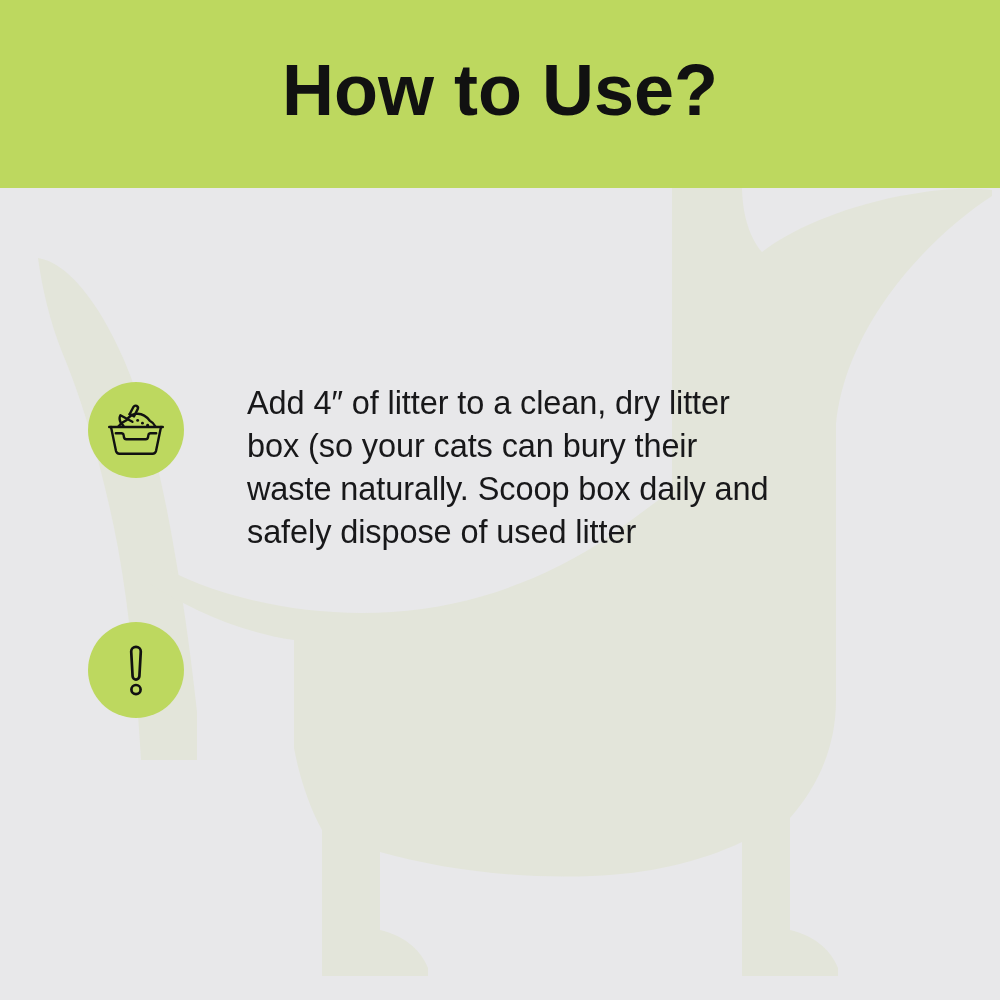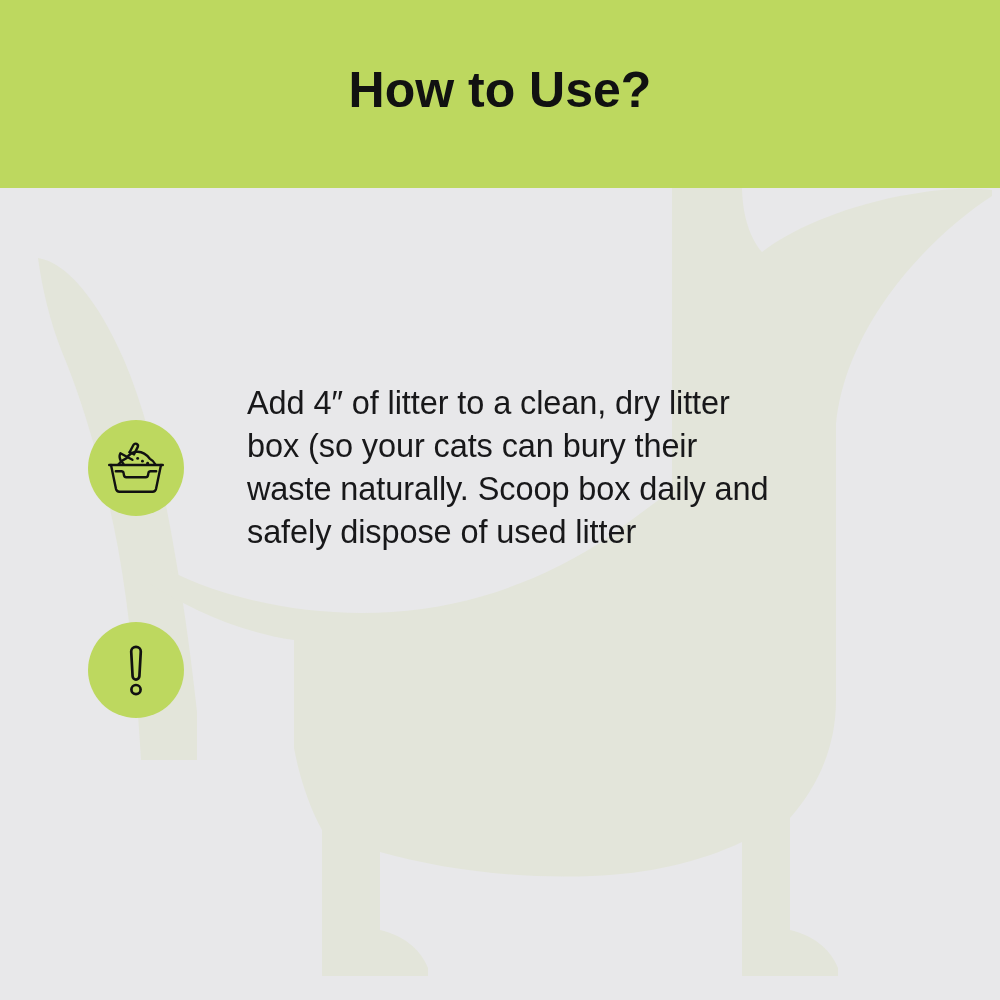--- a/index.html
+++ b/index.html
@@ -36,35 +36,35 @@
     left:0; top:0;
     width:1000px;
     height:188px;
     background:#bdd85f;
     z-index:2;
     display:flex;
     align-items:center;
     justify-content:center;
   }
   #header-title {
-    font-size:50px;
+    font-size:72px;
     font-weight:bold;
     color:#111111;
     letter-spacing:0px;
     line-height:1;
     text-align:center;
     padding-bottom:8px;
   }
 
   
   .instruction-row {
     position:absolute;
     z-index:3;
     display:flex;
-    align-items:center;
+    align-items:flex-start;
   }
   #row-1 { left:88px; top:382px; }
   #row-2 { left:88px; top:622px; }
 
   .icon-badge {
     width:96px;
     height:96px;
     border-radius:50%;
     background:#bdd85f;
     flex:0 0 96px;

